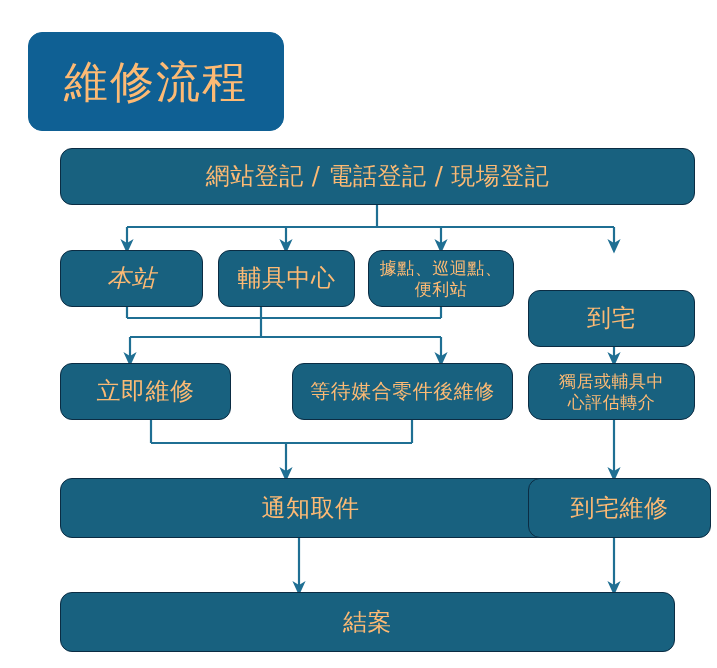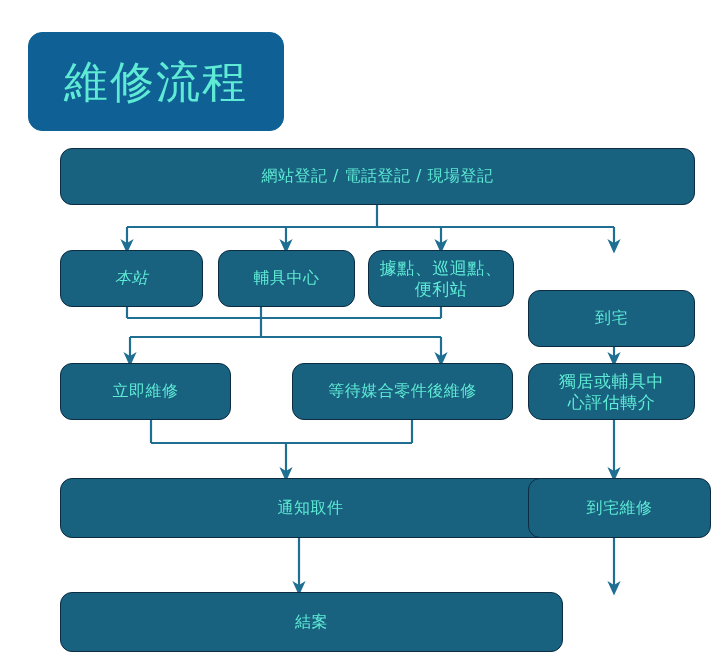--- a/index.html
+++ b/index.html
@@ -26,42 +26,42 @@
     height: 668px;
     pointer-events: none;
   }
   .node {
     position: absolute;
     box-sizing: border-box;
     display: flex;
     align-items: center;
     justify-content: center;
     text-align: center;
-    color: #5eead4;
+    color: #fdba74;
     background: #18617f;
     border: 1.5px solid #0b2c43;
     border-radius: 12px;
     line-height: 1.18;
     letter-spacing: 0.5px;
     z-index: 2;
   }
   .node .lbl {
     display: block;
     width: 100%;
     white-space: pre-line;
   }
   .title-node {
     background: #0f6094;
     border: 1.5px solid #0f6094;
     border-radius: 14px;
     font-size: 44px;
     letter-spacing: 2px;
   }
-  .n-big   { font-size: 16px; }
-  .n-mid   { font-size: 16px; }
+  .n-big   { font-size: 24px; }
+  .n-mid   { font-size: 20px; }
   .n-small { font-size: 17px; border-radius: 14px; }
 </style>
 </head>
 <body>
 
 <div id="canvas">
 
   <svg id="connectors" viewBox="0 0 717 668" width="717" height="668">
     <defs>
       <marker id="arrow" markerWidth="8" markerHeight="8" refX="3.6" refY="3.4" orient="auto" markerUnits="strokeWidth">
@@ -130,17 +130,17 @@
       <div class="node n-small" style="left: 528px; top: 363px; width: 167px; height: 57px;">
         <span class="lbl">獨居或輔具中
 心評估轉介</span>
       </div>
       <div class="node n-big" style="left: 60px; top: 478px; width: 501px; height: 60px;">
         <span class="lbl">通知取件</span>
       </div>
       <div class="node n-big" style="left: 528px; top: 478px; width: 183px; height: 60px;">
         <span class="lbl">到宅維修</span>
       </div>
-      <div class="node n-big" style="left: 60px; top: 592px; width: 503px; height: 60px;">
+      <div class="node n-big" style="left: 60px; top: 592px; width: 615px; height: 60px;">
         <span class="lbl">結案</span>
       </div>
     </div>
 </div>
 
 </body></html>

